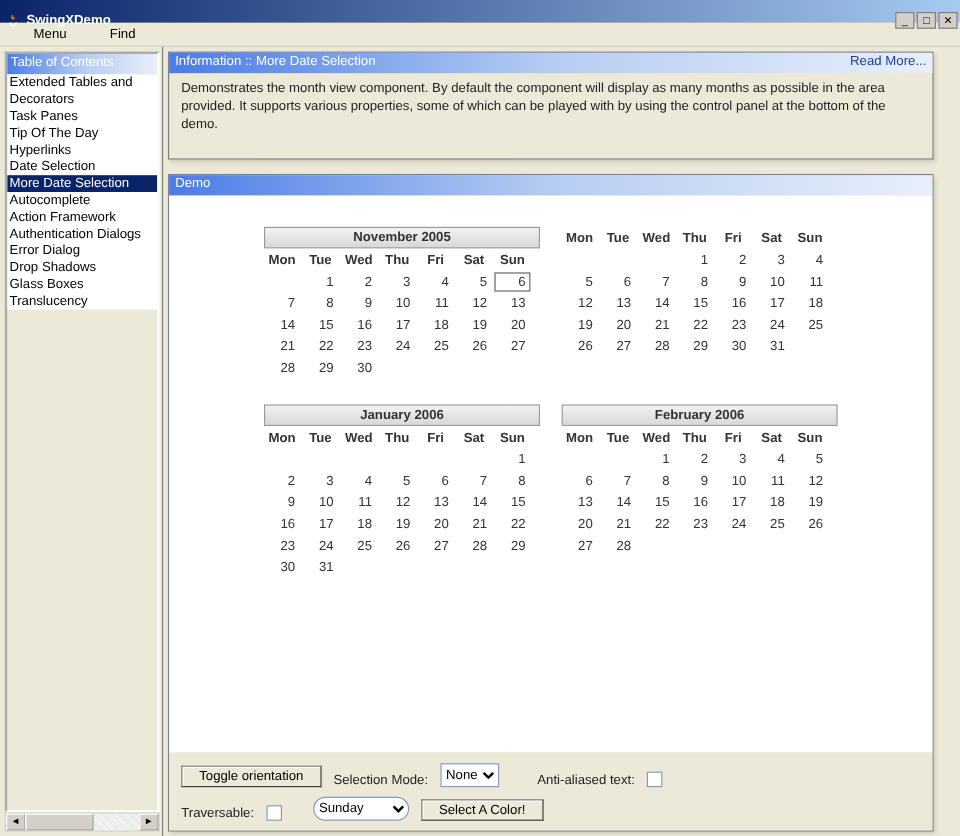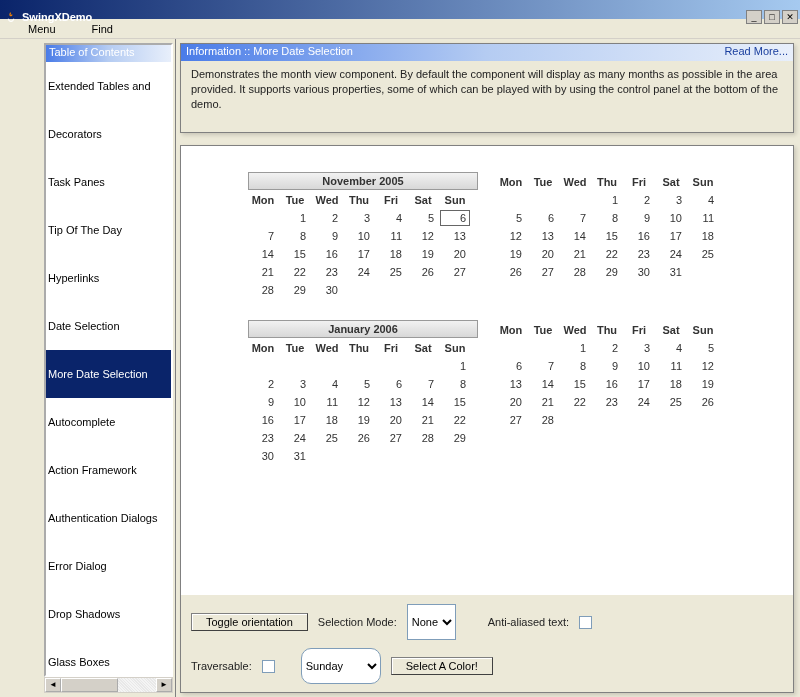--- a/index.html
+++ b/index.html
@@ -10,55 +10,55 @@
 .titlebar .icon { width: 14px; height: 14px; margin-right: 4px; }
 .titlebar .title { flex: 1; font-weight: bold; font-size: 11px; }
 .titlebar .btns { display: flex; gap: 2px; }
 .tb-btn { width: 16px; height: 14px; background: #d4d0c8; border: 1px solid #808080; color: #000; font: 9px/12px sans-serif; text-align: center; cursor: default; }
 
 .menubar { height: 20px; background: #ece9d8; display: flex; align-items: center; padding: 0 4px; border-bottom: 1px solid #d4d0c8; }
 .menubar span { margin-right: 12px; cursor: default; padding-left: 24px; }
 
 .content { display: flex; height: 658px; }
 
-.sidebar { width: 136px; display: flex; flex-direction: column; border-right: 1px solid #808080; background: #ece9d8; margin-left: 40px; }
+.sidebar { width: 136px; display: flex; flex-direction: column; border-right: 1px solid #808080; background: #ece9d8; }
 .sidebar-inner { flex: 1; background: #ece9d8; border: 2px inset #fff; margin: 4px 2px 0 4px; overflow: hidden; }
 .gradient-hdr { height: 17px; background: linear-gradient(to right, #4a7ce8, #b5ccf2, #e8effb); color: #fff; font-size: 11px; padding: 1px 3px; }
 .toc-list { background: #fff; }
-.toc-item { padding: 18px 2px; white-space: nowrap; cursor: default; }
+.toc-item { padding: 1px 2px; white-space: nowrap; cursor: default; }
 .toc-item.selected { background: #0a246a; color: #fff; }
 .hscroll { height: 16px; margin: 0 2px 4px 4px; background: #ece9d8; display: flex; border: 1px solid #d4d0c8; }
 .hscroll .arrow { width: 16px; height: 14px; background: #d4d0c8; border: 1px outset #fff; font: 8px/12px sans-serif; text-align: center; }
 .hscroll .track { flex: 1; background: repeating-linear-gradient(45deg, #e8e8e8, #e8e8e8 1px, #f4f4f4 1px, #f4f4f4 2px); position: relative; }
 .hscroll .thumb { position: absolute; left: 0; top: 0; bottom: 0; width: 60%; background: #d4d0c8; border: 1px outset #fff; }
 
-.main { flex: 1; padding: 4px 6px 4px 4px; display: flex; flex-direction: column; gap: 12px; }
+.main { flex: 1; padding: 4px 22px 4px 4px; display: flex; flex-direction: column; gap: 12px; }
 
 .panel { border: 1px solid #808080; background: #ece9d8; box-shadow: 2px 2px 4px rgba(0,0,0,0.15); }
 .panel-hdr { height: 17px; background: linear-gradient(to right, #4a7ce8, #b5ccf2, #e8effb); color: #fff; font-size: 11px; padding: 1px 5px; display: flex; }
 .panel-hdr .t { flex: 1; }
 .readmore { color: #1a3f9e; cursor: default; }
 .info-body { padding: 6px 10px 20px 10px; line-height: 1.35; color: #222; }
 
 .demo-body { background: #fff; padding: 26px 22px 12px 22px; }
 
 .calendars { display: grid; grid-template-columns: repeat(2, 230px); grid-gap: 22px 18px; justify-content: center; }
 .cal { }
 .cal-title { background: linear-gradient(to bottom, #f2f2f2, #d8d8d8); border: 1px solid #9a9a9a; text-align: center; font-weight: bold; padding: 2px 0; font-size: 11px; color: #333; }
 .cal-grid { display: grid; grid-template-columns: repeat(7, 30px); gap: 2px 2px; margin-top: 2px; }
 .cal-dow { font-weight: bold; text-align: center; padding: 2px 0; color: #333; }
 .cal-cell { text-align: right; padding: 2px 4px 2px 0; color: #333; position: relative; }
 .cal-cell.empty { }
 .cal-cell.today { border: 1px solid #666; padding: 1px 3px 1px 0; }
 
 .controls { border-top: 1px solid transparent; background: #ece9d8; padding: 8px 10px; display: flex; flex-direction: column; gap: 8px; }
-.row { display: flex; align-items: center; gap: 10px; }
+.row { display: flex; align-items: flex-end; gap: 10px; }
 .btn { background: #ece9d8; border: 1px solid #808080; border-right-color: #404040; border-bottom-color: #404040; box-shadow: inset 1px 1px 0 #fff; padding: 2px 14px; cursor: default; font: 11px Tahoma, Arial, sans-serif; }
 .lbl { color: #222; }
-select { font: 11px Tahoma, Arial, sans-serif; background: #fff; border: 1px solid #7f9db9; height: 36px; }
+select { font: 11px Tahoma, Arial, sans-serif; background: #fff; border: 1px solid #7f9db9; height: 20px; }
 .chk { width: 13px; height: 13px; border: 1px solid #7f9db9; background: #fff; display: inline-block; }
 </style>
 </head>
 <body>
 
 <div class="titlebar">
   <svg class="icon" viewBox="0 0 16 16">
       <path d="M5 10c0 2 2 3 3 3s3-1 3-3" fill="none" stroke="#fff" stroke-width="1.3"></path>
       <path d="M7 3c1 1-1 2 0 3 1 1 2 0 2-1" fill="none" stroke="#f58200" stroke-width="1.4"></path>
     </svg>
@@ -108,20 +108,23 @@
   <div class="main">
     <div class="panel">
       <div class="panel-hdr">
         <span class="t">Information :: More Date Selection</span>
         <span class="readmore">Read More...</span>
       </div>
       <div class="info-body">Demonstrates the month view component. By default the component will display as many months as possible in the area provided. It supports various properties, some of which can be played with by using the control panel at the bottom of the demo.</div>
     </div>
 
     <div class="panel" style="flex:1; display:flex; flex-direction:column;">
+      <div class="panel-hdr">
+        <span class="t">Demo</span>
+      </div>
       <div class="demo-body" style="flex:1;">
         <div class="calendars" id="calendars">
             <div class="cal">
               <div class="cal-title">November 2005</div>
               <div class="cal-grid">
                 <div class="cal-dow">Mon</div>
                 <div class="cal-dow">Tue</div>
                 <div class="cal-dow">Wed</div>
                 <div class="cal-dow">Thu</div>
                 <div class="cal-dow">Fri</div>
@@ -248,20 +251,21 @@
                 <div class="cal-cell">25</div>
                 <div class="cal-cell">26</div>
                 <div class="cal-cell">27</div>
                 <div class="cal-cell">28</div>
                 <div class="cal-cell">29</div>
                 <div class="cal-cell">30</div>
                 <div class="cal-cell">31</div>
               </div>
             </div>
             <div class="cal">
+              <div class="cal-title">February 2006</div>
               <div class="cal-grid">
                 <div class="cal-dow">Mon</div>
                 <div class="cal-dow">Tue</div>
                 <div class="cal-dow">Wed</div>
                 <div class="cal-dow">Thu</div>
                 <div class="cal-dow">Fri</div>
                 <div class="cal-dow">Sat</div>
                 <div class="cal-dow">Sun</div>
                 <div class="cal-cell empty"></div>
                 <div class="cal-cell empty"></div>

